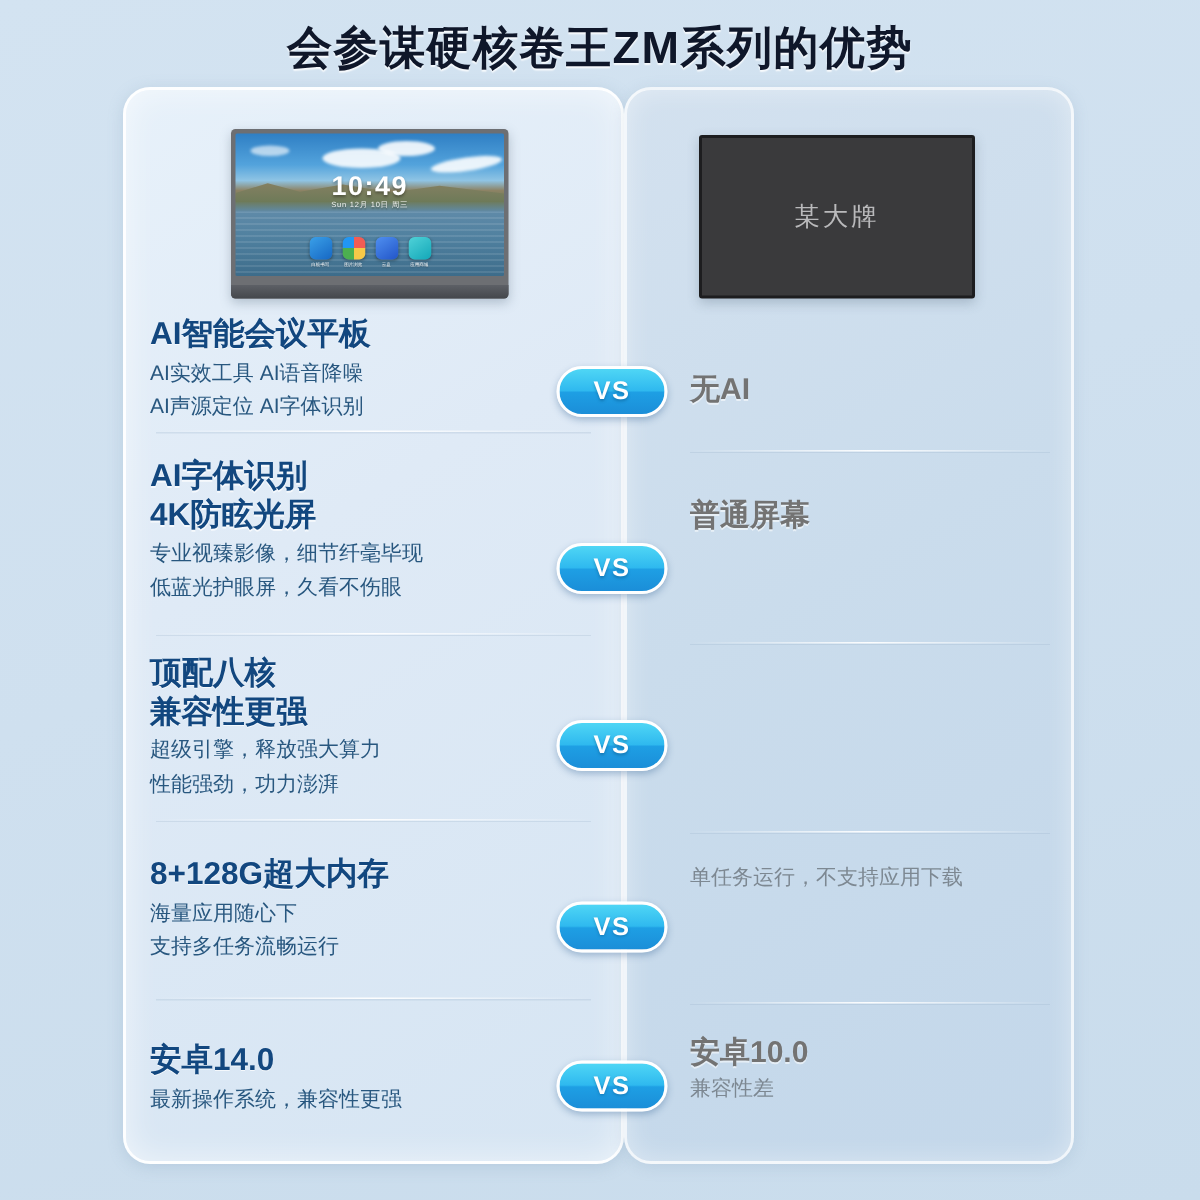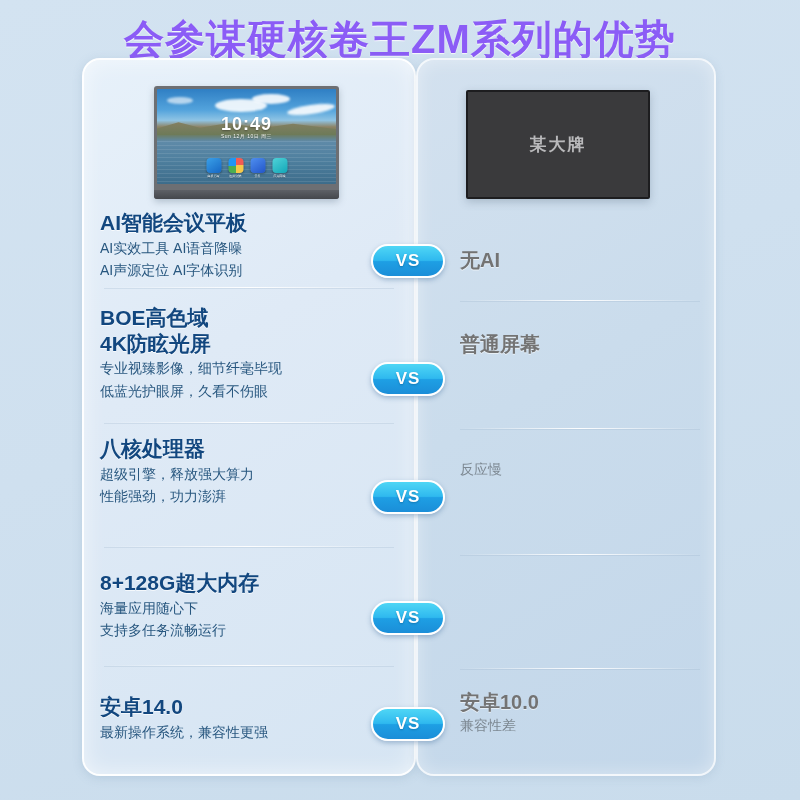--- a/index.html
+++ b/index.html
@@ -15,24 +15,24 @@
     position: relative;
   }
 
   
   .page-title {
     position: absolute;
     top: 12px;
     left: 0;
     width: 800px;
     text-align: center;
-    font-size: 40px;
+    font-size: 30px;
     font-weight: bold;
     letter-spacing: 1px;
-    color: #8b5cf6;
+    color: #0f172a;
     text-shadow: 0 1px 1px rgba(255,255,255,0.85);
   }
 
   
   .panel {
     position: absolute;
     border-radius: 18px;
     box-sizing: border-box;
   }
   .panel-left {
@@ -168,21 +168,21 @@
     border: 2px solid #1d1d1f;
     border-radius: 2px;
     box-shadow: 0 3px 8px rgba(80,100,120,0.3);
     display: flex;
     align-items: center;
     justify-content: center;
   }
   .rival-label {
     color: #b9b9bb;
     font-size: 17px;
-    font-weight: bold;
+    font-weight: normal;
     letter-spacing: 2px;
   }
 
   
   .row-left, .row-right {
     position: absolute;
     box-sizing: border-box;
   }
   .row-left {
     left: 100px;
@@ -304,52 +304,53 @@
 </div>
 <div class="row-right" style="top:248px">
   <div class="r-head">无AI</div>
 </div>
 <div class="vs" style="top:244px">VS</div>
 
 <div class="divider div-left" style="top:422px"></div>
 <div class="divider div-right" style="top:428px"></div>
 
 <div class="row-left" style="top:305px">
-  <div class="l-head">BOE高色域</div>
+  <div class="l-head">AI字体识别</div>
   <div class="l-head">4K防眩光屏</div>
   <div class="l-sub">专业视臻影像，细节纤毫毕现</div>
   <div class="l-sub">低蓝光护眼屏，久看不伤眼</div>
 </div>
 <div class="row-right" style="top:332px">
   <div class="r-head">普通屏幕</div>
 </div>
 <div class="vs" style="top:362px">VS</div>
 
 <div class="divider div-left" style="top:546px"></div>
 <div class="divider div-right" style="top:554px"></div>
 
 <div class="row-left" style="top:436px">
-  <div class="l-head">八核处理器</div>
+  <div class="l-head">顶配八核</div>
+  <div class="l-head">兼容性更强</div>
   <div class="l-sub">超级引擎，释放强大算力</div>
   <div class="l-sub">性能强劲，功力澎湃</div>
 </div>
 <div class="row-right" style="top:458px">
-  <div class="r-sub">反应慢</div>
 </div>
 <div class="vs" style="top:480px">VS</div>
 
 <div class="divider div-left" style="top:665px"></div>
 <div class="divider div-right" style="top:668px"></div>
 
 <div class="row-left" style="top:570px">
   <div class="l-head">8+128G超大内存</div>
   <div class="l-sub">海量应用随心下</div>
   <div class="l-sub">支持多任务流畅运行</div>
 </div>
 <div class="row-right" style="top:573px">
+  <div class="r-sub">单任务运行，不支持应用下载</div>
 </div>
 <div class="vs" style="top:601px">VS</div>
 
 <div class="row-left" style="top:694px">
   <div class="l-head">安卓14.0</div>
   <div class="l-sub">最新操作系统，兼容性更强</div>
 </div>
 <div class="row-right" style="top:690px">
   <div class="r-head">安卓10.0</div>
   <div class="r-sub">兼容性差</div>

